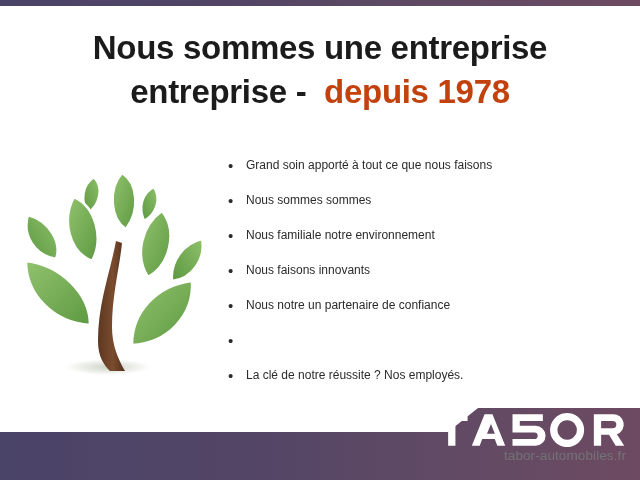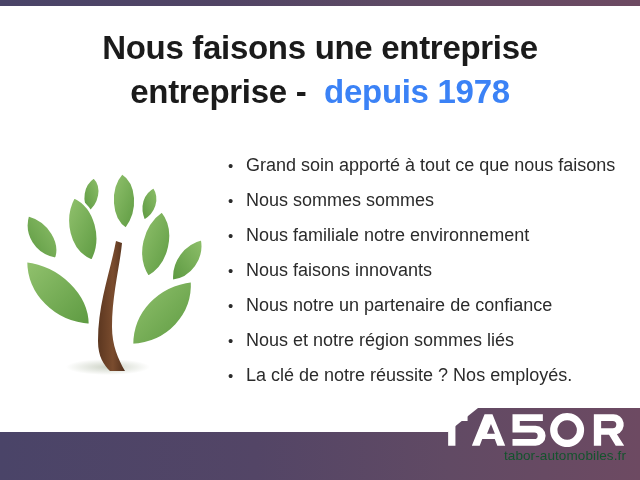--- a/index.html
+++ b/index.html
@@ -36,21 +36,21 @@
     top: 26px;
     width: 640px;
     text-align: center;
     line-height: 44px;
     font-size: 33px;
     font-weight: bold;
     letter-spacing: -0.3px;
     color: #1b1b1b;
   }
   #title-block .line { display: block; white-space: pre; }
-  .accent-green { color: #3b82f6; }
+  .accent-green { color: #c2410c; }
 
   
   #bullet-list {
     position: absolute;
     left: 228px;
     top: 148px;
     width: 400px;
   }
   .bullet-row {
     display: flex;
@@ -59,21 +59,21 @@
     line-height: 35px;
   }
   .bullet-dot {
     width: 18px;
     flex: 0 0 18px;
     font-size: 15px;
     color: #2b2b2b;
     line-height: 35px;
   }
   .bullet-text {
-    font-size: 18px;
+    font-size: 12px;
     color: #2b2b2b;
     line-height: 35px;
     white-space: nowrap;
   }
 
   
   #tree-illustration {
     position: absolute;
     left: 12px;
     top: 145px;
@@ -104,33 +104,33 @@
   }
   #logo-wordmark {
     height: 34px;
     display: block;
     margin-left: auto;
   }
   #logo-domain {
     display: block;
     margin-top: 1px;
     font-size: 13.5px;
-    color: #14532d;
+    color: #737373;
     letter-spacing: 0.1px;
   }
 </style>
 </head>
 <body>
 
 <div id="slide">
 
   <div id="top-strip"></div>
 
   <div id="title-block">
-    <span class="line">Nous faisons une entreprise</span>
+    <span class="line">Nous sommes une entreprise</span>
     <span class="line"><span>entreprise -  </span><span class="accent-green">depuis 1978</span></span>
   </div>
 
   <div id="bullet-list">
     <div class="bullet-row">
       <span class="bullet-dot">•</span>
       <span class="bullet-text">Grand soin apporté à tout ce que nous faisons</span>
     </div>
     <div class="bullet-row">
       <span class="bullet-dot">•</span>
@@ -143,21 +143,20 @@
     <div class="bullet-row">
       <span class="bullet-dot">•</span>
       <span class="bullet-text">Nous faisons innovants</span>
     </div>
     <div class="bullet-row">
       <span class="bullet-dot">•</span>
       <span class="bullet-text">Nous notre un partenaire de confiance</span>
     </div>
     <div class="bullet-row">
       <span class="bullet-dot">•</span>
-      <span class="bullet-text">Nous et notre région sommes liés</span>
     </div>
     <div class="bullet-row">
       <span class="bullet-dot">•</span>
       <span class="bullet-text">La clé de notre réussite ? Nos employés.</span>
     </div>
   </div>
 
   <svg id="tree-illustration" viewBox="0 0 205 245">
     <defs>
       <linearGradient id="leafA" x1="0" y1="0" x2="1" y2="1">

